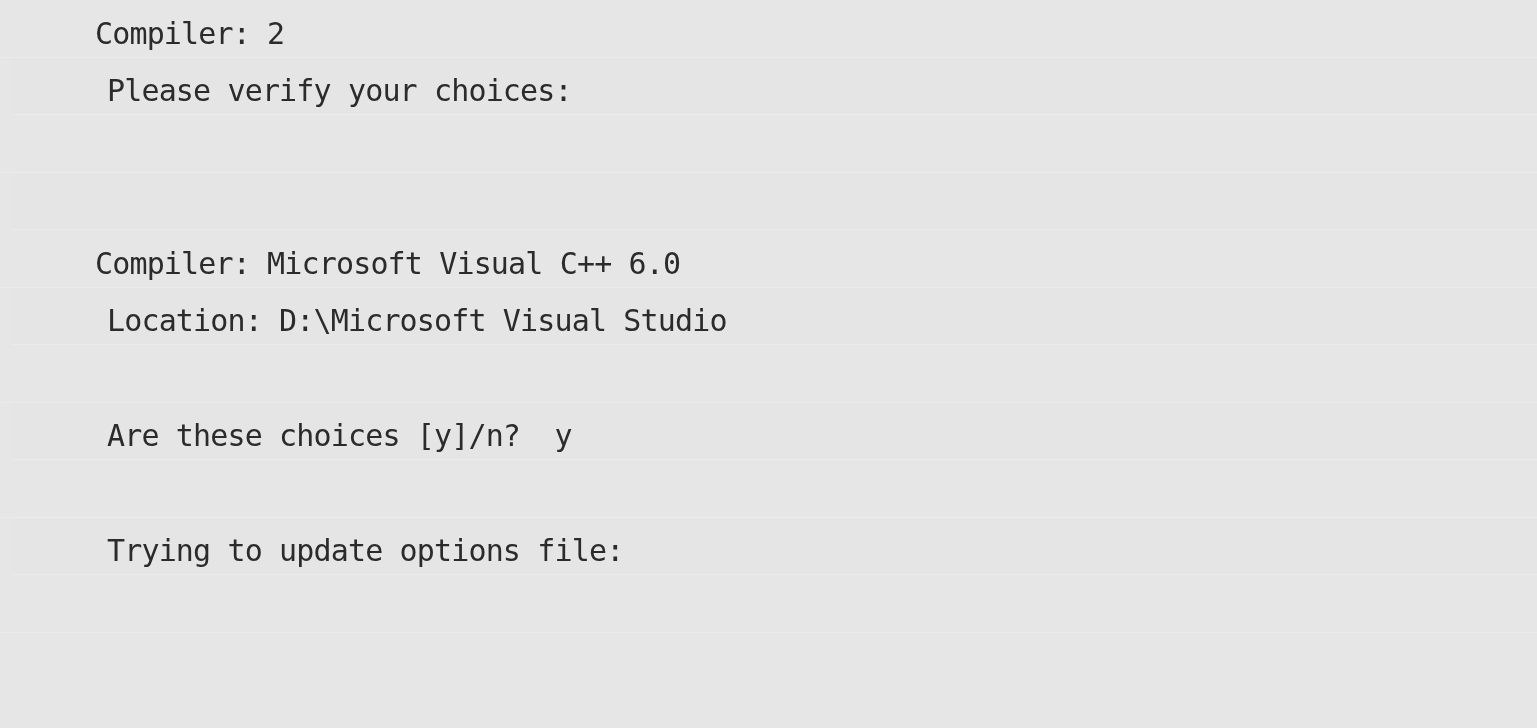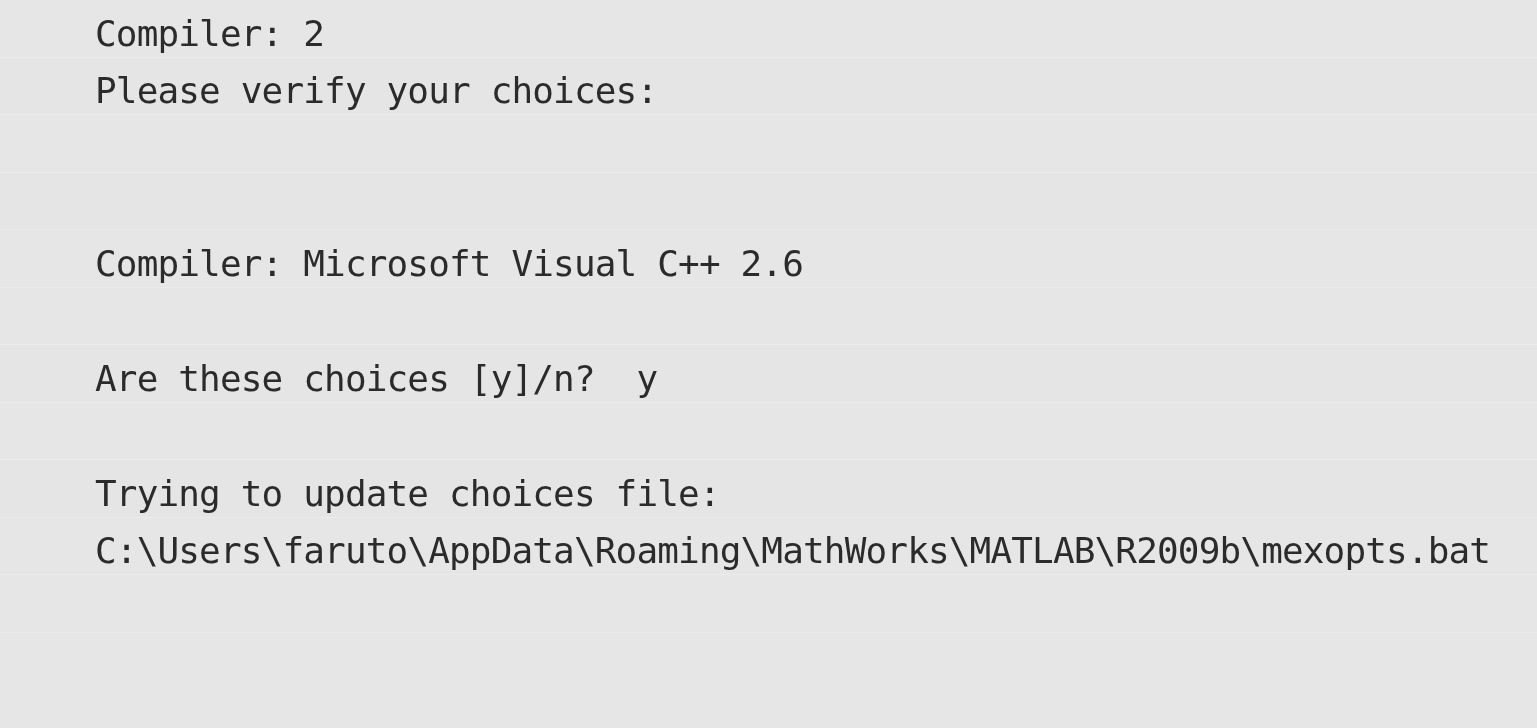--- a/index.html
+++ b/index.html
@@ -28,47 +28,48 @@
     height: 57.5px;
     box-sizing: border-box;
     border-bottom: 1px solid #ebebeb;
     background: #e6e6e6;
     white-space: pre;
     overflow: hidden;
   }
 
   .console-line.alt {
     background: #e5e5e5;
+    margin-left: 12px;
   }
 
   .console-line .line-text {
     position: absolute;
     left: 95px;
     bottom: 6px;
     font-family: "DejaVu Sans Mono", "Liberation Mono", monospace;
-    font-size: 36px;
+    font-size: 30px;
     line-height: 34px;
     letter-spacing: -0.85px;
     color: #2b2b2b;
     white-space: pre;
     -webkit-font-smoothing: antialiased;
   }
 
   .console-line.blank .line-text {
     color: transparent;
   }
 </style>
 </head>
 <body>
 
 <div id="console-output">
     <div class="console-line"><span class="line-text">Compiler: 2</span></div>
     <div class="console-line alt"><span class="line-text">Please verify your choices:</span></div>
     <div class="console-line blank"><span class="line-text"></span></div>
     <div class="console-line blank alt"><span class="line-text"></span></div>
-    <div class="console-line"><span class="line-text">Compiler: Microsoft Visual C++ 2.6</span></div>
+    <div class="console-line"><span class="line-text">Compiler: Microsoft Visual C++ 6.0</span></div>
+    <div class="console-line alt"><span class="line-text">Location: D:\Microsoft Visual Studio</span></div>
     <div class="console-line blank"><span class="line-text"></span></div>
     <div class="console-line alt"><span class="line-text">Are these choices [y]/n?  y</span></div>
     <div class="console-line blank"><span class="line-text"></span></div>
-    <div class="console-line alt"><span class="line-text">Trying to update choices file:</span></div>
-    <div class="console-line"><span class="line-text">C:\Users\faruto\AppData\Roaming\MathWorks\MATLAB\R2009b\mexopts.bat</span></div>
+    <div class="console-line alt"><span class="line-text">Trying to update options file:</span></div>
     <div class="console-line blank"><span class="line-text"></span></div>
   </div>
 
 </body></html>

